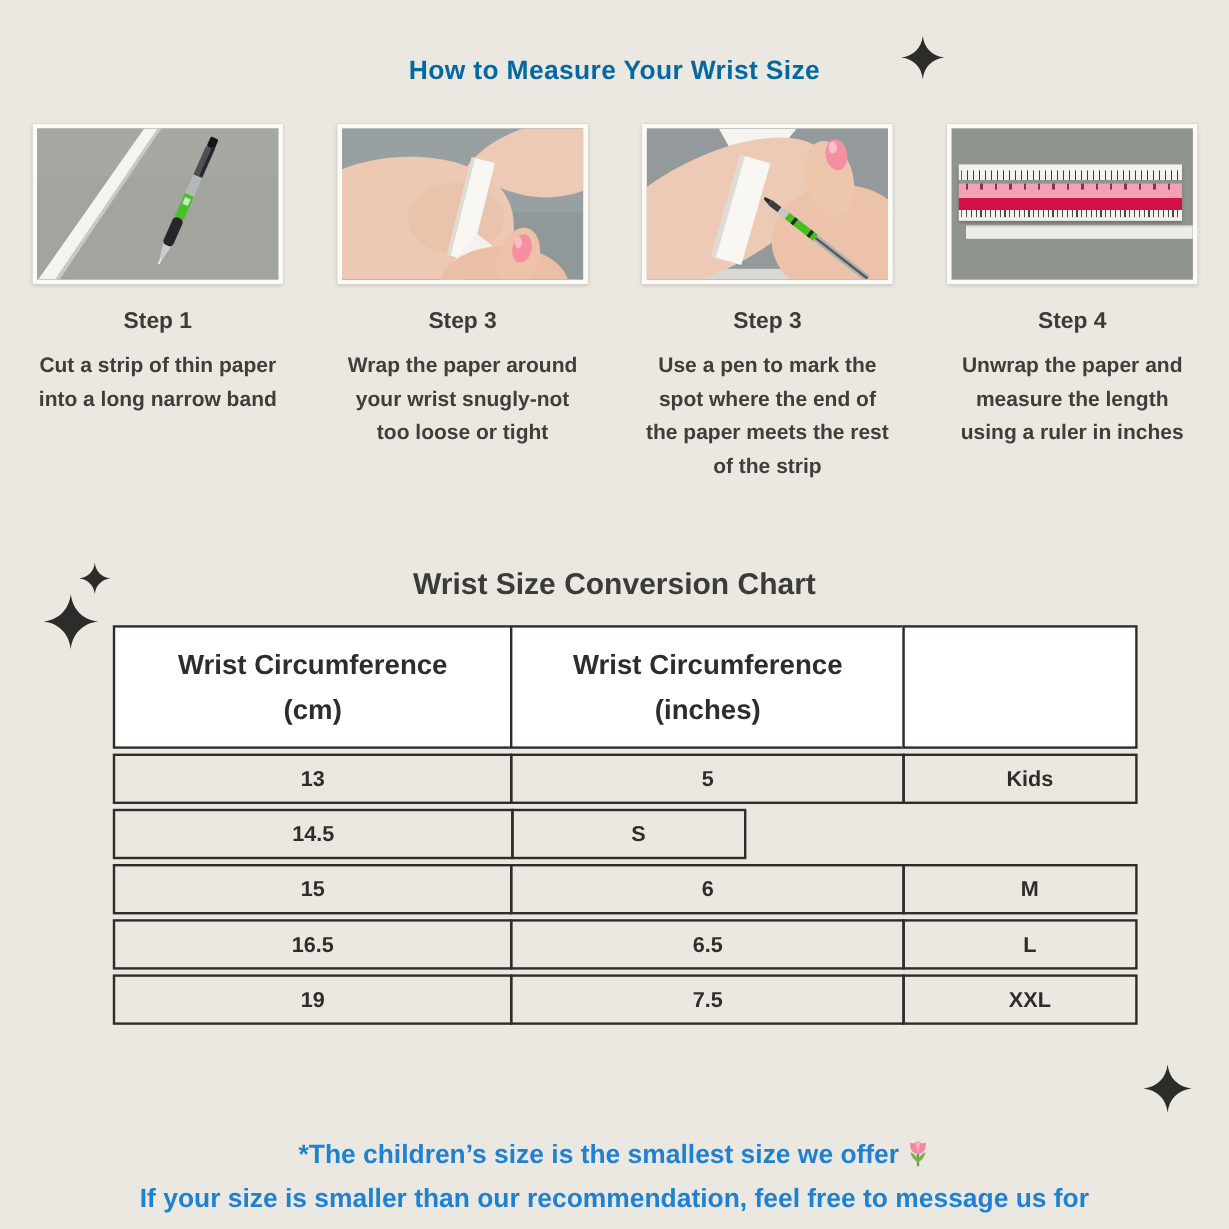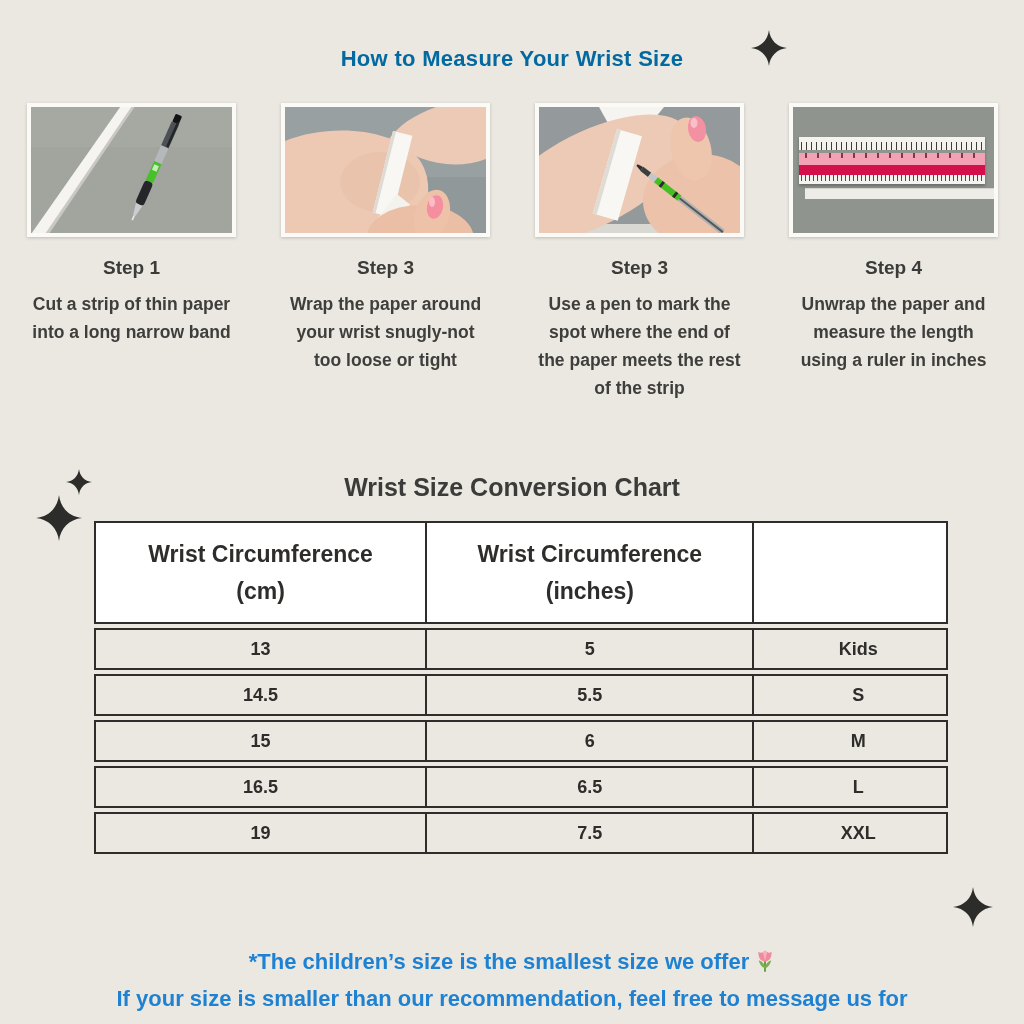--- a/index.html
+++ b/index.html
@@ -236,21 +236,20 @@
     </div>
   </div>
 
   <div class="trow tdata">
     <div class="cell c1">13</div>
     <div class="cell c2">5</div>
     <div class="cell c3">Kids</div>
   </div>
   <div class="trow tdata">
     <div class="cell c1">14.5</div>
-    <div class="cell c2">5.5</div>
     <div class="cell c3">S</div>
   </div>
   <div class="trow tdata">
     <div class="cell c1">15</div>
     <div class="cell c2">6</div>
     <div class="cell c3">M</div>
   </div>
   <div class="trow tdata">
     <div class="cell c1">16.5</div>
     <div class="cell c2">6.5</div>

